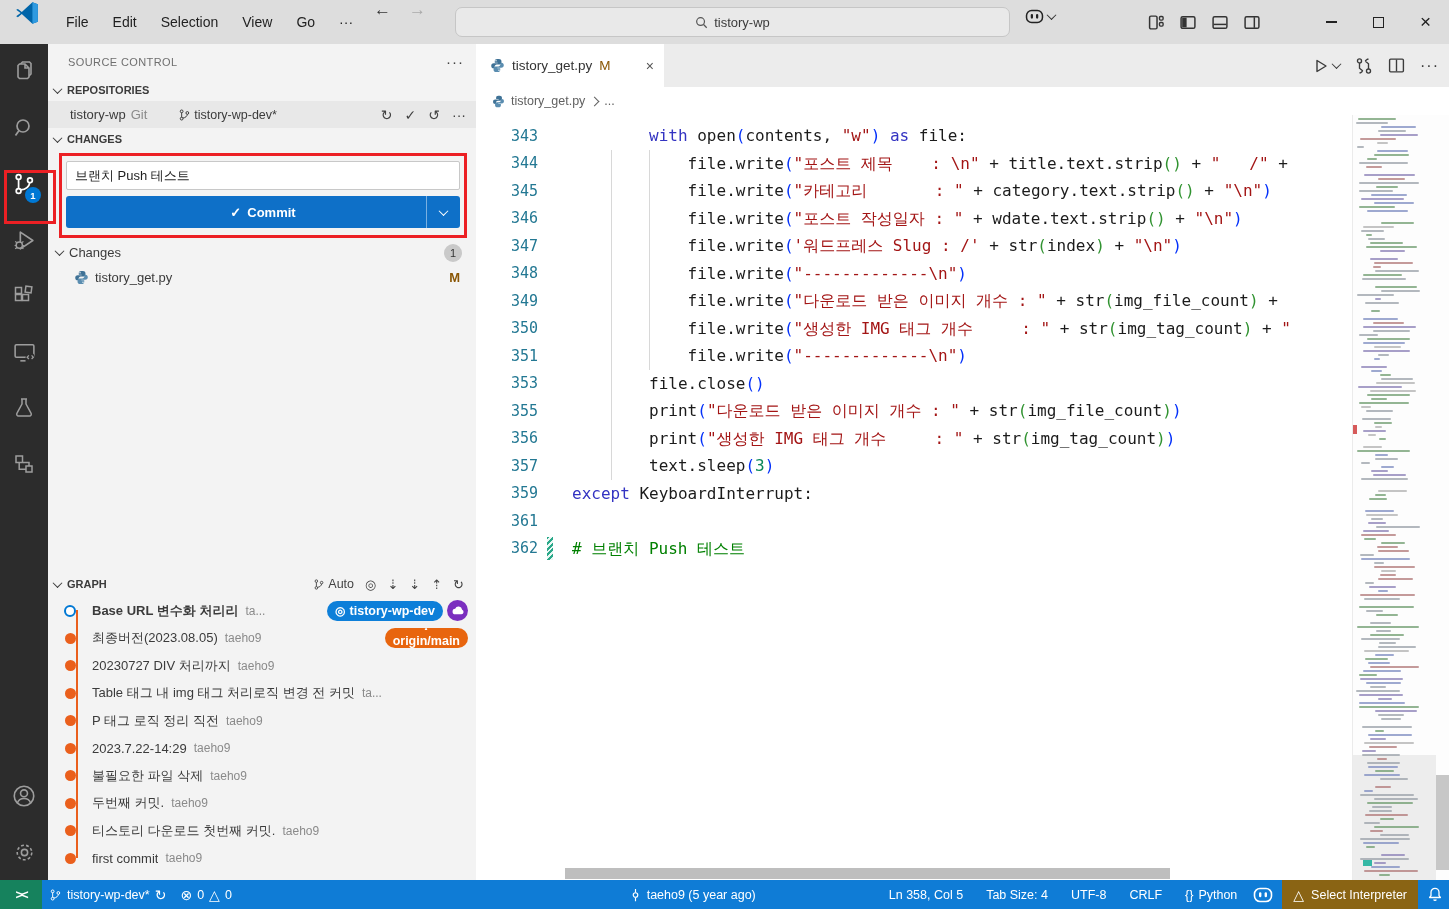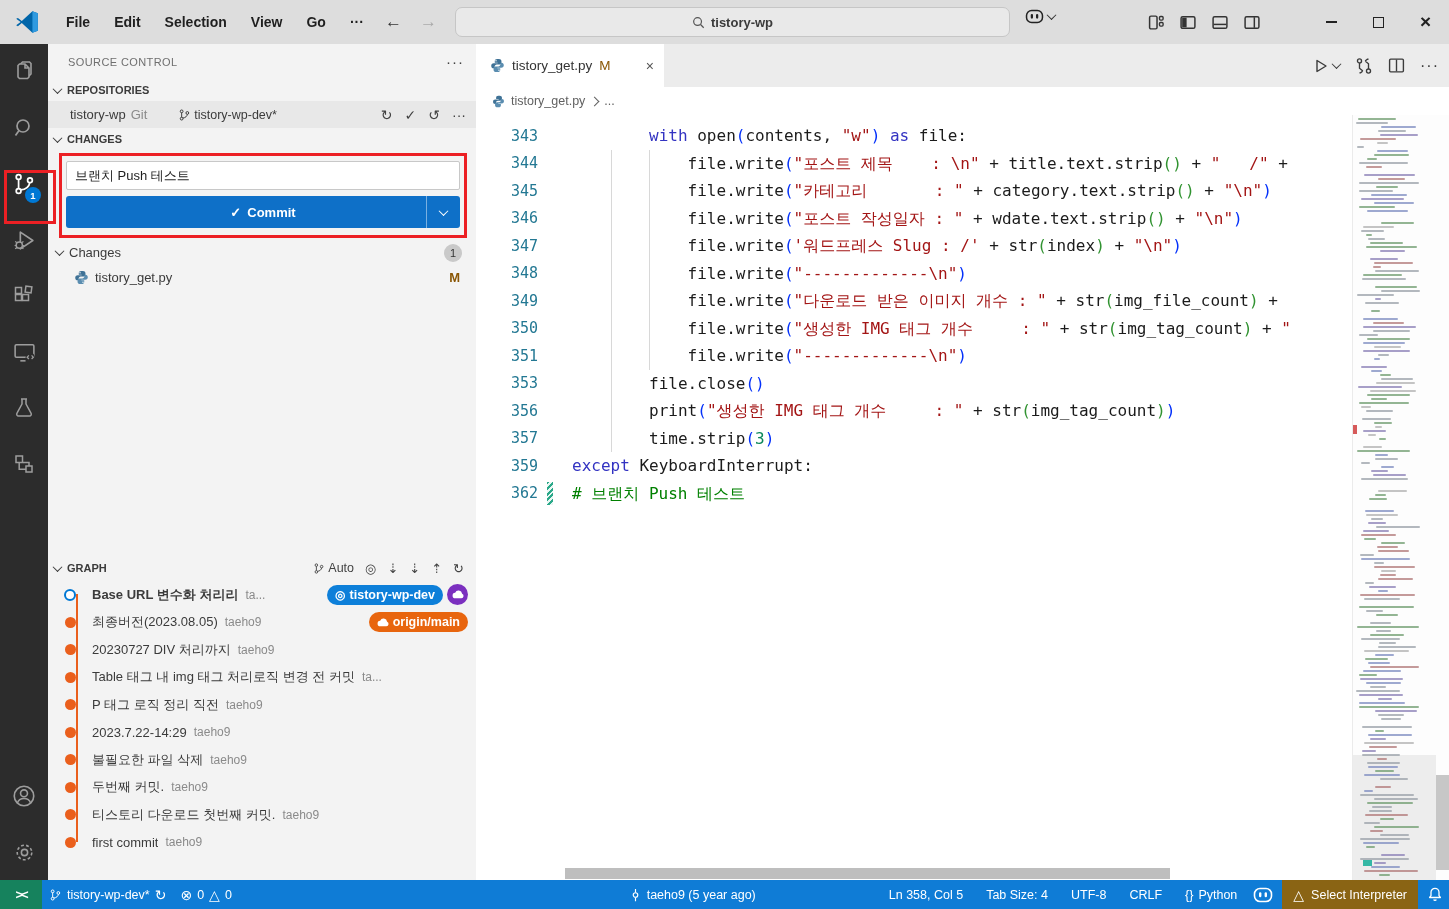--- a/index.html
+++ b/index.html
@@ -1,20 +1,20 @@
 <!DOCTYPE html>
 <html><head>
 <meta charset="utf-8">
 <style>
   * { margin:0; padding:0; box-sizing:border-box; }
   html,body { width:1449px; height:909px; overflow:hidden; font-family:"Liberation Sans", sans-serif; }
   .app { width:1449px; height:909px; display:flex; flex-direction:column; background:#fff; position:relative; }
 
   
-  .titlebar { height:44px; background:#dddddd; display:flex; align-items:center; flex:0 0 44px; position:relative;font-weight:bold; }
+  .titlebar { height:44px; background:#dddddd; display:flex; flex:0 0 44px; position:relative; }
   .vscode-logo { width:26px; height:26px; margin:0 14px 0 14px; }
   .menu-item { padding:0 12px; font-size:14px; color:#1f1f1f; height:100%; display:flex; align-items:center; cursor:default; }
   .nav-arrow { font-size:17px; color:#333; padding:0 9px; }
   .nav-arrow.disabled { color:#a9a9a9; }
   .searchbox { position:absolute; left:455px; top:7px; width:555px; height:30px; background:#e9e9e9; border:1px solid #c6c6c6; border-radius:7px; display:flex; align-items:center; justify-content:center; gap:6px; font-size:13px; color:#3b3b3b; }
   .copilot-tb { position:absolute; left:1025px; top:9px; display:flex; align-items:center; gap:4px; color:#333; }
   .layout-icons { position:absolute; left:1148px; top:0; height:44px; display:flex; align-items:center; gap:14px; color:#333; }
   .win-controls { position:absolute; right:0; top:0; height:44px; display:flex; }
   .win-btn { width:47px; height:44px; display:flex; align-items:center; justify-content:center; font-size:15px; color:#222; }
   .chev { width:7px; height:7px; border-right:1.4px solid currentColor; border-bottom:1.4px solid currentColor; display:inline-block; transform:rotate(45deg) translate(-1px,-1px); }
@@ -44,37 +44,37 @@
   .commit-wrap { margin:3px 9px 2px 11px; border:3px solid #ec2024; padding:5px 4px 7px 4px; }
   .commit-input { width:100%; height:29px; background:#fff; border:1px solid #c8c8c8; border-radius:2px; font-size:13px; color:#1f1f1f; padding:0 8px; font-family:"Liberation Sans", sans-serif; }
   .commit-btn { margin-top:6px; width:100%; height:32px; background:#0e70c8; border:none; border-radius:3px; color:#fff; font-size:13px; font-weight:600; display:flex; align-items:center; justify-content:center; gap:6px; position:relative; cursor:pointer; }
   .commit-btn .split { position:absolute; right:0; top:0; width:34px; height:100%; border-left:1px solid rgba(255,255,255,.45); display:flex; align-items:center; justify-content:center; }
   .changes-row { height:25px; display:flex; align-items:center; gap:6px; padding:0 14px 0 8px; }
   .badge-count { margin-left:auto; min-width:18px; height:18px; border-radius:10px; background:#c9c9c9; color:#333; font-size:11px; display:flex; align-items:center; justify-content:center; }
   .file-row { height:25px; display:flex; align-items:center; gap:6px; padding:0 16px 0 26px; }
   .m-badge { margin-left:auto; color:#895503; font-weight:600; }
 
   
-  .graph { margin-top:auto; padding-bottom:24px; }
+  .graph { margin-top:auto; padding-bottom:8px; }
   .graph-head { height:26px; display:flex; align-items:center; gap:6px; padding:0 12px 0 6px; font-size:11px; font-weight:bold; color:#3b3b3b; }
   .graph-tools { margin-left:auto; display:flex; align-items:center; gap:11px; color:#424242; font-weight:normal; font-size:13px; }
   .graph-tools .auto { display:flex; align-items:center; gap:3px; font-size:12.5px; }
   .graph-list { position:relative; }
   .graph-line { position:absolute; left:28px; top:13px; bottom:14px; width:2px; background:#ea5f1c; }
   .g-row { height:27.5px; display:flex; align-items:center; padding:0 8px 0 0; position:relative; }
   .g-node { width:44px; flex:0 0 44px; display:flex; justify-content:center; position:relative; z-index:2; }
   .g-dot { width:11px; height:11px; border-radius:50%; background:#ea5f1c; }
   .g-dot.head { width:12px; height:12px; background:#fff; border:2.6px solid #0078d4; }
   .g-msg { color:#3b3b3b; white-space:nowrap; overflow:hidden; }
   .g-msg.bold { font-weight:600; }
   .g-author { color:#8a8a8a; font-size:12px; margin-left:7px; white-space:nowrap; }
   .g-badges { margin-left:auto; display:flex; align-items:center; gap:4px; flex:0 0 auto; }
   .pill { height:20px; border-radius:11px; color:#fff; font-size:12.5px; font-weight:600; display:flex; align-items:center; gap:4px; padding:0 8px; white-space:nowrap; }
   .pill.blue { background:#0d7fd9; }
-  .pill.orange { background:#e8650e; }
+  .pill.orange { background:#e8650e;flex-direction:column; }
   .circ-badge { width:21px; height:21px; border-radius:50%; background:#7b2fbf; display:flex; align-items:center; justify-content:center; }
 
   
   .editor { flex:1; display:flex; flex-direction:column; min-width:0; position:relative; background:#fff; }
   .tabsbar { height:43px; background:#ececec; display:flex; align-items:stretch; position:relative; flex:0 0 43px; }
   .tab { width:188px; background:#ffffff; display:flex; align-items:center; gap:7px; padding:0 10px 0 14px; font-size:13.5px; color:#333; }
   .tab .mod { color:#895503; }
   .tab .close { margin-left:auto; color:#555; font-size:14px; }
   .editor-actions { position:absolute; right:10px; top:0; height:43px; display:flex; align-items:center; gap:15px; color:#3b3b3b; }
   .breadcrumb { height:28px; display:flex; align-items:center; gap:6px; padding:0 16px; font-size:12.5px; color:#616161; background:#fff; flex:0 0 28px; }
@@ -506,30 +506,38 @@
             </div>
             <div class="cl">
               <div class="ln">351</div>
               <div class="lt"><span class="guide" style="left: 4ch;"></span><span class="guide" style="left: 8ch;"></span><span class="tk-d">            file.write</span><span class="tk-p1">(</span><span class="tk-s">"-------------\n"</span><span class="tk-p1">)</span></div>
             </div>
             <div class="cl">
               <div class="ln">353</div>
               <div class="lt"><span class="guide" style="left: 4ch;"></span><span class="tk-d">        file.close</span><span class="tk-p1">()</span></div>
             </div>
             <div class="cl">
+              <div class="ln">355</div>
+              <div class="lt"><span class="guide" style="left: 4ch;"></span><span class="tk-d">        print</span><span class="tk-p1">(</span><span class="tk-s">"다운로드 받은 이미지 개수 : "</span><span class="tk-d"> + str</span><span class="tk-p2">(</span><span class="tk-d">img_file_count</span><span class="tk-p2">)</span><span class="tk-p1">)</span></div>
+            </div>
+            <div class="cl">
               <div class="ln">356</div>
               <div class="lt"><span class="guide" style="left: 4ch;"></span><span class="tk-d">        print</span><span class="tk-p1">(</span><span class="tk-s">"생성한 IMG 태그 개수     : "</span><span class="tk-d"> + str</span><span class="tk-p2">(</span><span class="tk-d">img_tag_count</span><span class="tk-p2">)</span><span class="tk-p1">)</span></div>
             </div>
             <div class="cl">
               <div class="ln">357</div>
-              <div class="lt"><span class="guide" style="left: 4ch;"></span><span class="tk-d">        time.strip</span><span class="tk-p1">(</span><span class="tk-n">3</span><span class="tk-p1">)</span></div>
+              <div class="lt"><span class="guide" style="left: 4ch;"></span><span class="tk-d">        text.sleep</span><span class="tk-p1">(</span><span class="tk-n">3</span><span class="tk-p1">)</span></div>
             </div>
             <div class="cl">
               <div class="ln">359</div>
               <div class="lt"><span class="tk-k">except</span><span class="tk-d"> KeyboardInterrupt:</span></div>
+            </div>
+            <div class="cl">
+              <div class="ln">361</div>
+              <div class="lt"></div>
             </div>
             <div class="cl">
               <div class="ln">362</div>
               <div class="gut-mod"></div>
               <div class="lt"><span class="tk-c"># 브랜치 Push 테스트</span></div>
             </div>
           </div>
         <div class="minimap" id="minimap">
           <div class="mm-viewport"></div>
           <div class="mm-slider"></div>

